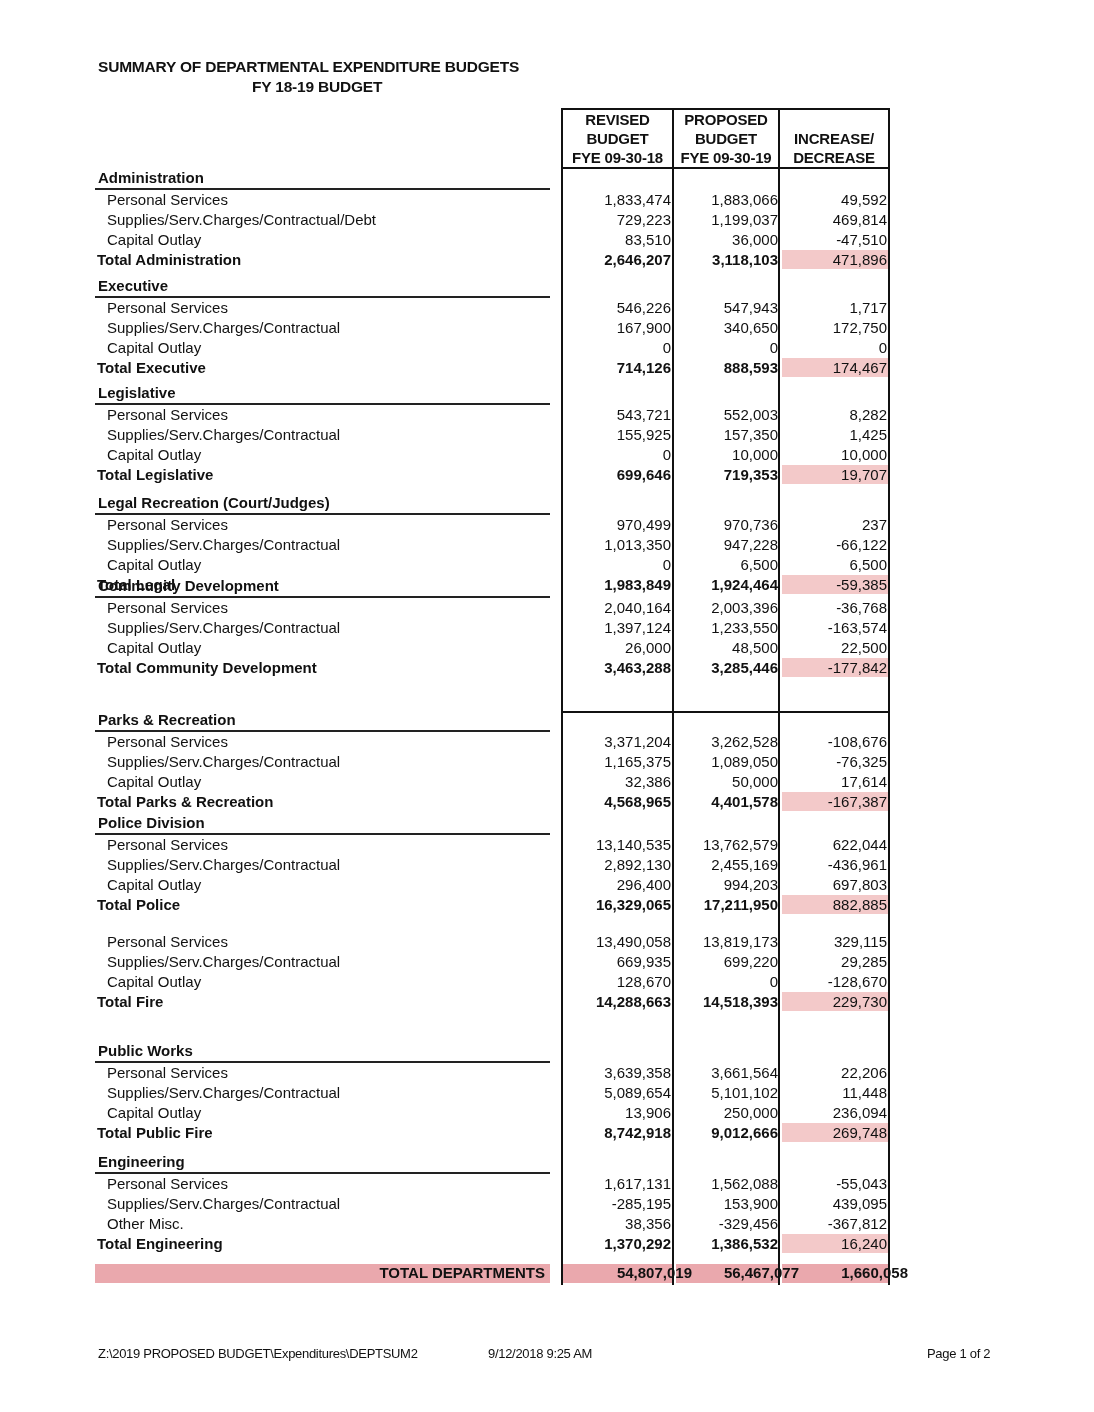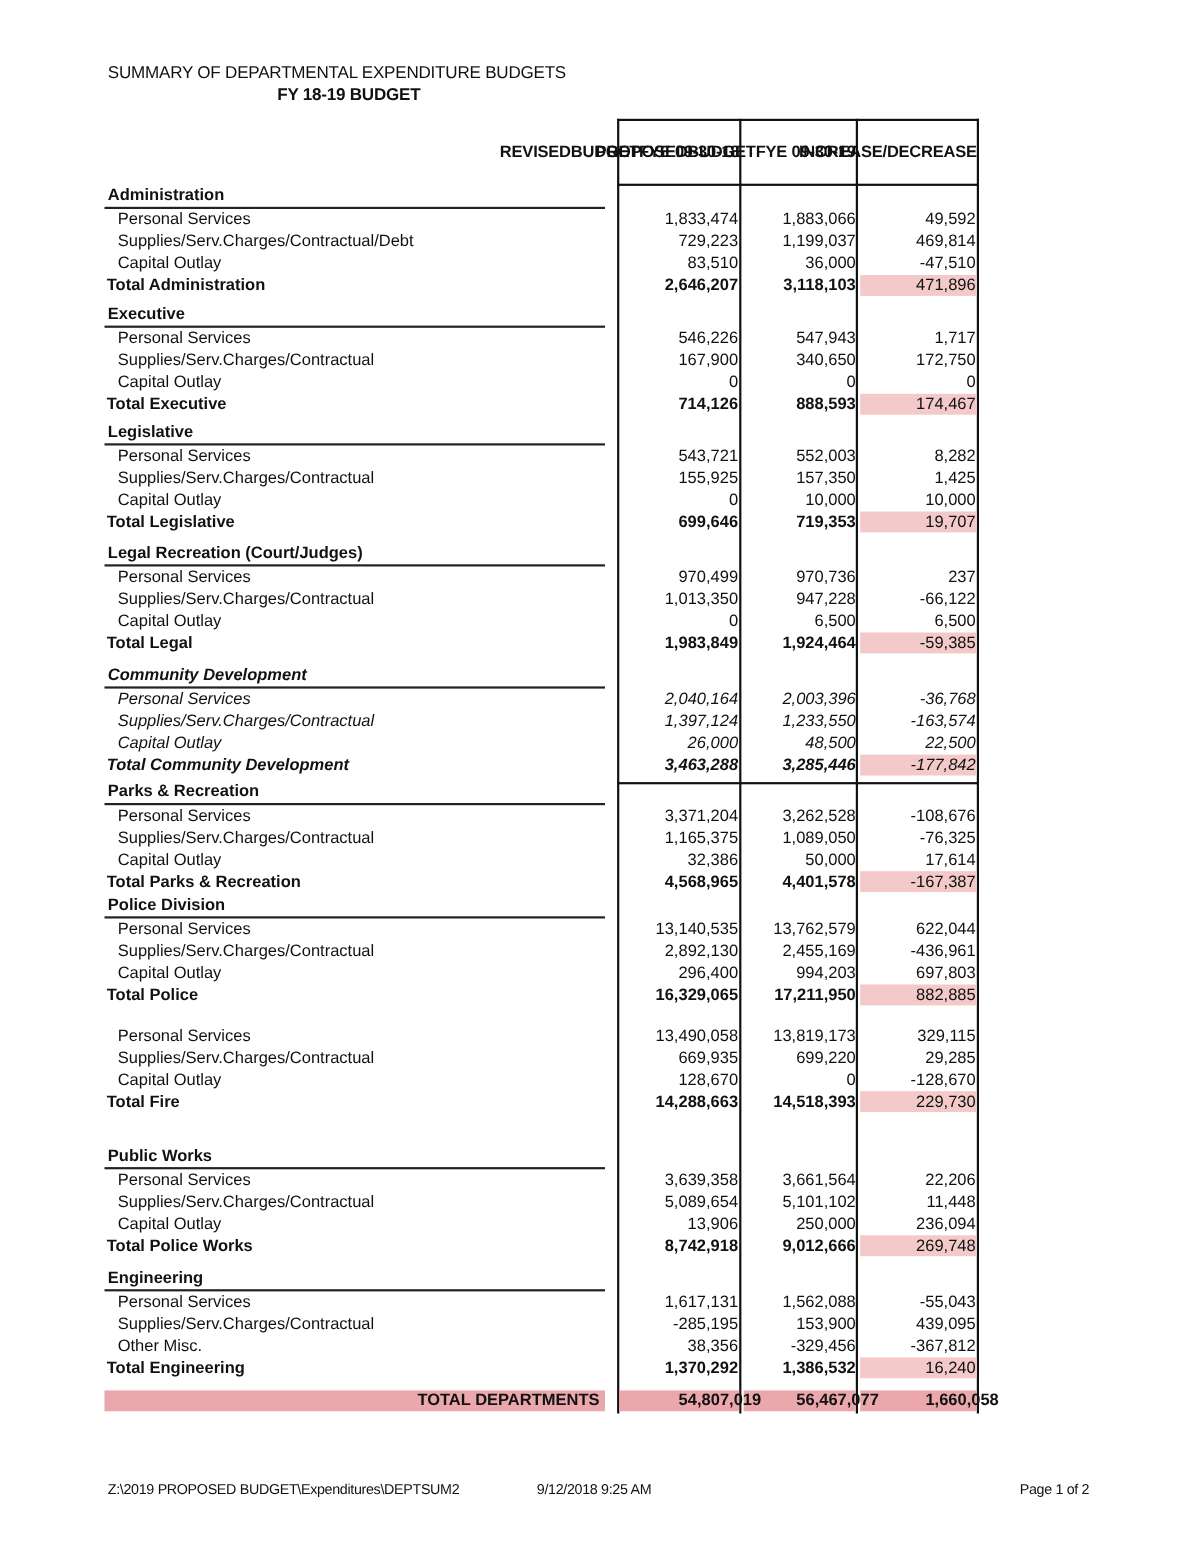--- a/index.html
+++ b/index.html
@@ -1,28 +1,28 @@
 <!DOCTYPE html>
 <html><head>
 <meta charset="utf-8">
 <style>
   html, body { margin: 0; padding: 0; background: #ffffff; }
   body { width: 1094px; height: 1412px; position: relative; overflow: hidden;
          font-family: "Liberation Sans", sans-serif; color: #111; }
-  .title1 { position: absolute; left: 98px; top: 58px; font-size: 15.5px; font-weight: normal; letter-spacing: -0.2px; }
+  .title1 { position: absolute; left: 98px; top: 58px; font-size: 15.5px; font-weight: bold; letter-spacing: -0.2px; }
   .title2 { position: absolute; left: 252px; top: 78px; font-size: 15.5px; font-weight: bold; letter-spacing: -0.2px; }
 
   
   .frame { position: absolute; left: 561px; top: 108px; width: 329px; height: 1177px;
            border: 2px solid #111; border-bottom: none; box-sizing: border-box; }
   .vline { position: absolute; top: 108px; height: 1177px; width: 2px; background: #111; }
   .hdr-bottom { position: absolute; left: 561px; top: 167px; width: 329px; height: 2px; background: #111; }
   .mid-line { position: absolute; left: 561px; top: 711px; width: 329px; height: 2px; background: #111; }
 
-  .hdr { position: absolute; top: 110px; height: 57px; display: flex; flex-direction: row;
+  .hdr { position: absolute; top: 110px; height: 57px; display: flex; flex-direction: column;
          justify-content: flex-end; align-items: center; font-weight: bold; font-size: 15px;
          line-height: 19px; text-align: center; letter-spacing: -0.2px; }
   .hdr span { display: block; white-space: nowrap; }
 
   .section { position: absolute; left: 95px; width: 795px; }
   .sec-head { position: relative; height: 20px; font-weight: bold; font-size: 15px; line-height: 20px; padding-left: 3px; }
   .sec-head::after { content: ""; position: absolute; left: 0; top: 20px; width: 455px; height: 2px; background: #222; }
   .row { position: relative; height: 20px; font-size: 15px; line-height: 20px; }
   .row .lbl { position: absolute; left: 12px; top: 0; white-space: nowrap; }
   .row.total .lbl { left: 2px; font-weight: bold; }
@@ -174,21 +174,21 @@
         <span class="v v3">6,500</span>
       </div>
       <div class="row total">
         <div class="hl" style="top:0"></div>
         <span class="lbl">Total Legal</span>
         <span class="v v1">1,983,849</span>
         <span class="v v2">1,924,464</span>
         <span class="v v3">-59,385</span>
       </div>
     </div>
-    <div class="section" style="top: 604px; font-style: italic;">
+    <div class="section" style="top: 576px;">
       <div class="sec-head">Community Development</div>
       <div class="row first">
         <span class="lbl">Personal Services</span>
         <span class="v v1">2,040,164</span>
         <span class="v v2">2,003,396</span>
         <span class="v v3">-36,768</span>
       </div>
       <div class="row">
         <span class="lbl">Supplies/Serv.Charges/Contractual</span>
         <span class="v v1">1,397,124</span>
@@ -307,21 +307,21 @@
         <span class="v v3">11,448</span>
       </div>
       <div class="row">
         <span class="lbl">Capital Outlay</span>
         <span class="v v1">13,906</span>
         <span class="v v2">250,000</span>
         <span class="v v3">236,094</span>
       </div>
       <div class="row total">
         <div class="hl" style="top:0"></div>
-        <span class="lbl">Total Police Works</span>
+        <span class="lbl">Total Public Fire</span>
         <span class="v v1">8,742,918</span>
         <span class="v v2">9,012,666</span>
         <span class="v v3">269,748</span>
       </div>
     </div>
     <div class="section" style="top: 1152px;">
       <div class="sec-head">Engineering</div>
       <div class="row first">
         <span class="lbl">Personal Services</span>
         <span class="v v1">1,617,131</span>

